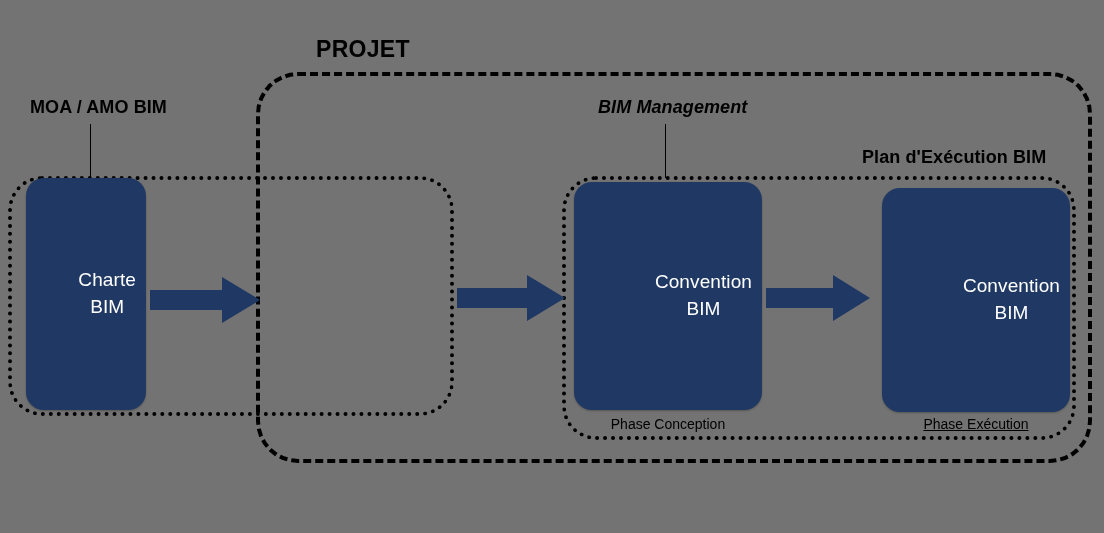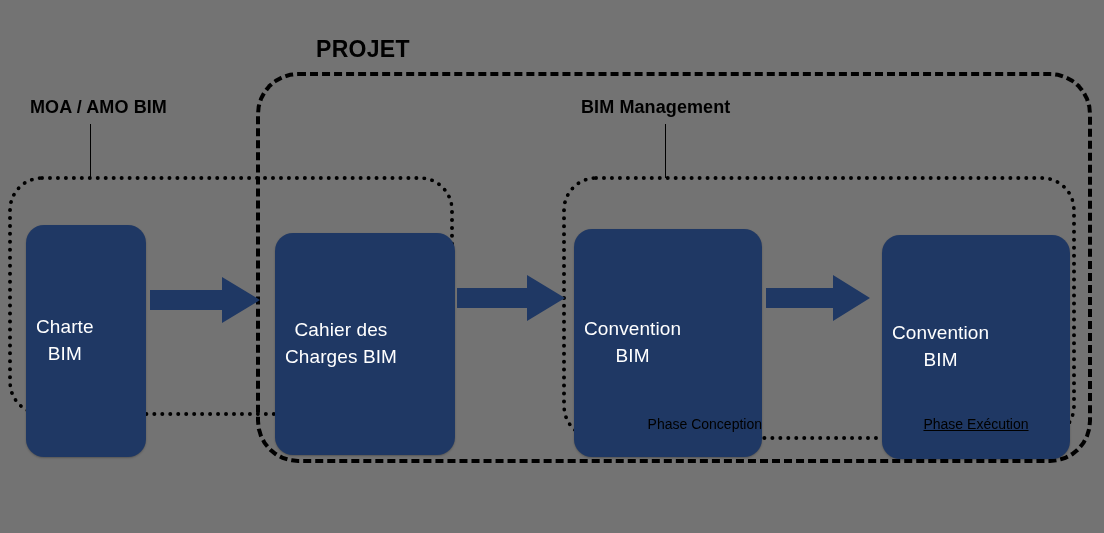--- a/index.html
+++ b/index.html
@@ -35,28 +35,27 @@
   }
 
   
   .node {
     position: absolute;
     background: #1F3864;
     border-radius: 18px;
     box-sizing: border-box;
     display: flex;
     align-items: center;
-    justify-content: flex-start;
+    justify-content: flex-end;
     text-align: center;
     color: #ffffff;
     font-size: 19px;
     line-height: 1.42;
     letter-spacing: 0.1px;
     box-shadow: 0 1px 2px rgba(0,0,0,0.25);
-    margin-top: 47px;
   }
   .node-text {
     padding: 0 10px;
     white-space: pre-line;
   }
 
   
   .arrow {
     position: absolute;
   }
@@ -102,46 +101,43 @@
   <div class="label-bold label-title" style="left:316px; top:36px;">PROJET</div>
 
   <div class="dotted-box" style="left:8px; top:176px; width:446px; height:240px;"></div>
 
   <div class="label-bold label-group" style="left:30px; top:97px;">MOA / AMO BIM</div>
 
   <div class="leader" style="left:90px; top:124px; height:54px;"></div>
 
   <div class="dotted-box" style="left:562px; top:176px; width:514px; height:264px;"></div>
 
-  <div class="label-bold label-group" style="left:581px; top:97px;">BIM Management</div>
+  <div class="label-bold label-group" style="left:598px; top:97px;font-style:italic;">BIM Management</div>
 
   <div class="leader" style="left:665px; top:124px; height:54px;"></div>
 
+  <div class="label-bold label-group" style="left:862px; top:147px;">Plan d'Exécution BIM</div>
 
   <div class="node" style="left:26px; top:178px; width:120px; height:232px;">
     <span class="node-text">Charte
 BIM</span>
   </div>
 
-  <div class="node" style="left:275px; top:186px; width:180px; height:222px;">
-    <span class="node-text">Cahier des
-Charges BIM</span>
-  </div>
 
   <div class="node" style="left:574px; top:182px; width:188px; height:228px;">
     <span class="node-text">Convention
 BIM</span>
   </div>
 
   <div class="node" style="left:882px; top:188px; width:188px; height:224px;">
     <span class="node-text">Convention
 BIM</span>
   </div>
 
-  <div class="label-plain" style="left:574px; top:416px; width:188px;text-align:right;">Phase Conception</div>
+  <div class="label-plain" style="left:574px; top:416px; width:188px;">Phase Conception</div>
 
   <div class="label-plain" style="left:882px; top:416px; width:188px;text-decoration:underline;">Phase Exécution</div>
 
   <div class="arrow" style="left:150px; top:277px;">
     <svg width="110" height="46" viewBox="0 0 110 46">
       <polygon points="0,13 72,13 72,0 110,23 72,46 72,33 0,33" fill="#1F3864"></polygon>
     </svg>
   </div>
 
   <div class="arrow" style="left:457px; top:275px;">

